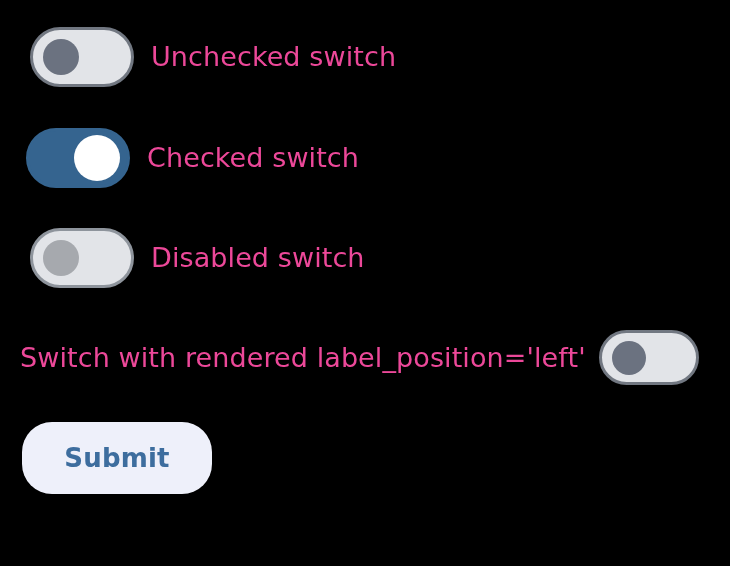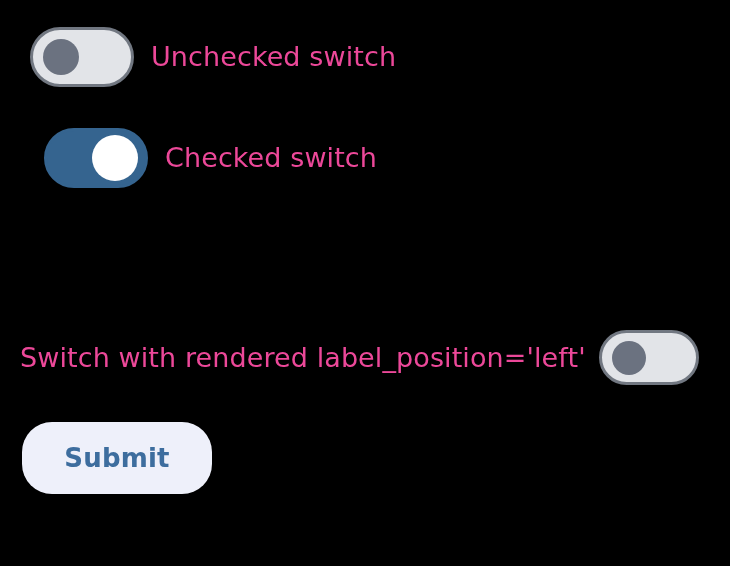--- a/index.html
+++ b/index.html
@@ -98,21 +98,21 @@
     line-height: 1.1;
     letter-spacing: 0.1px;
     white-space: nowrap;
     user-select: none;
   }
   .label-right { margin-left: 17px; }
   .label-left  { margin-right: 13px; }
 
   
   #row-unchecked { left: 30px; top: 27px; }
-  #row-checked   { left: 44px; top: 128px; text-align: right; }
+  #row-checked   { left: 26px; top: 128px; text-align: right; }
   #row-disabled  { left: 30px; top: 228px; }
 
   #row-left-label {
     left: 20px;
     top: 330px;
     width: 690px;
     justify-content: flex-start;
   }
   #row-left-label .switch {
     width: 100px;
@@ -161,20 +161,26 @@
     <span class="switch-label label-right">Unchecked switch</span>
   </div>
 
   <div class="switch-row" id="row-checked">
     <span class="switch on" role="switch" aria-checked="true">
       <span class="thumb"></span>
     </span>
     <span class="switch-label label-right">Checked switch</span>
   </div>
 
+  <div class="switch-row" id="row-disabled">
+    <span class="switch disabled" role="switch" aria-checked="false" aria-disabled="true">
+      <span class="thumb"></span>
+    </span>
+    <span class="switch-label label-right">Disabled switch</span>
+  </div>
 
   <div class="switch-row" id="row-left-label">
     <span class="switch-label label-left">Switch with rendered label_position='left'</span>
     <span class="switch off" role="switch" aria-checked="false">
       <span class="thumb"></span>
     </span>
   </div>
 
   <div class="submit-wrap">
     <button type="button" class="submit-button">Submit</button>

